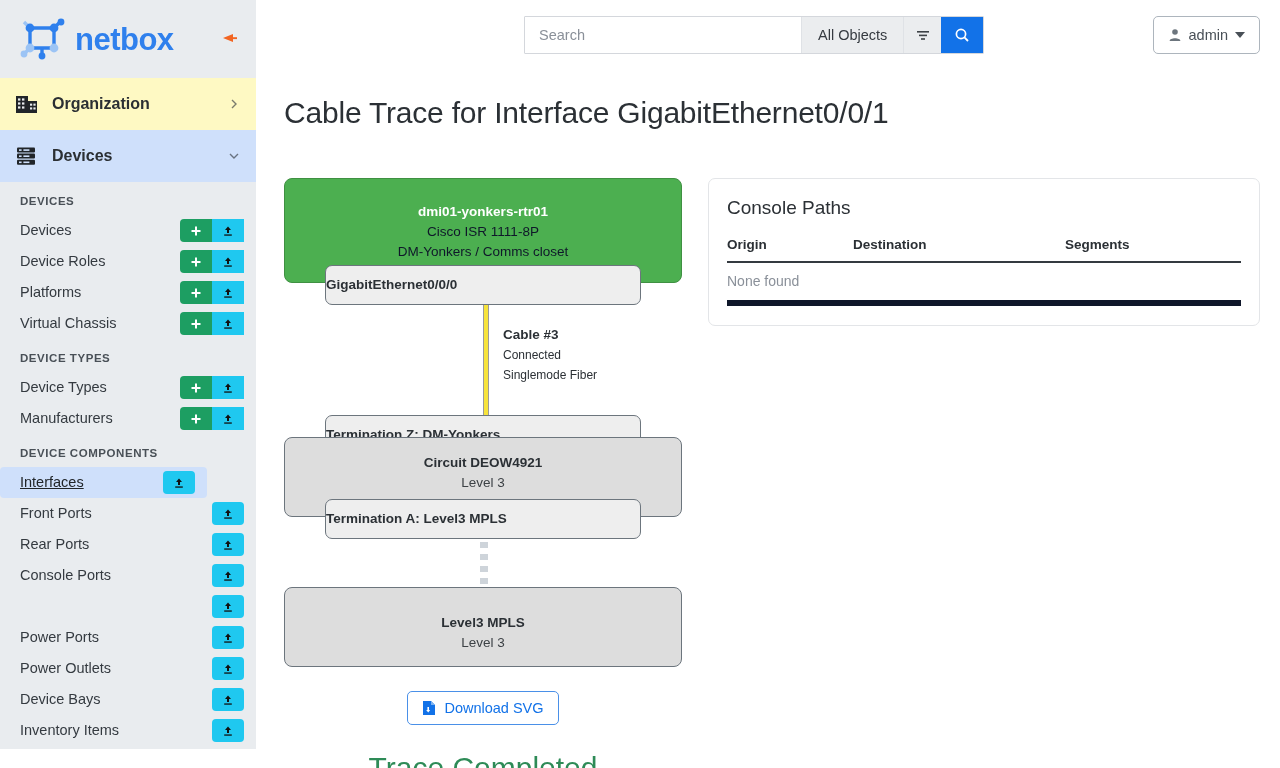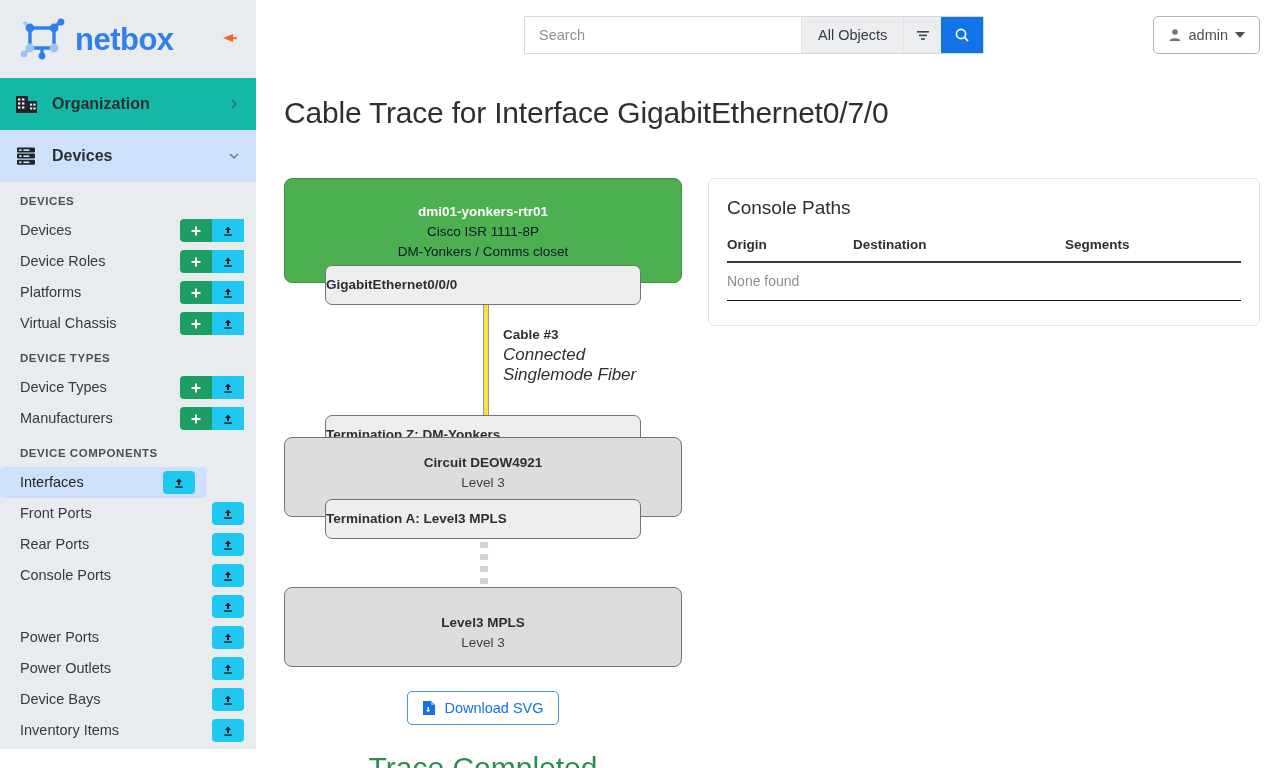--- a/index.html
+++ b/index.html
@@ -32,42 +32,42 @@
     letter-spacing: -0.5px; line-height: 1;
   }
   .pin-icon { width: 18px; height: 18px; flex: none; }
 
   .nav-group {
     display: flex; align-items: center;
     height: 52px;
     padding: 0 16px 0 14px;
     cursor: pointer;
   }
-  .nav-group.plain { background: #14b8a6; }
+  .nav-group.plain { background: #fef9c3; }
   .nav-group.active { background: #cfe0fb; }
   .nav-group-icon { width: 26px; height: 22px; flex: none; margin-right: 12px; }
   .nav-group-label { font-size: 16px; font-weight: 700; color: #2b2f33; flex: 1; }
   .chev { width: 12px; height: 12px; flex: none; opacity: .65; }
 
   .sec-head {
     font-size: 11.5px; font-weight: 700; letter-spacing: .55px;
     color: #495057; text-transform: uppercase;
     padding: 13px 0 8px 20px;
   }
   .nav-item {
     display: flex; align-items: center;
     height: 31px; margin-bottom: 0;
     position: relative;
     padding-left: 20px; padding-right: 10px;
   }
   .nav-item .lbl {
     flex: 1; font-size: 14.5px; color: #343a40; line-height: 31px;
   }
   .nav-item.sel { background: #cfe0fb; border-radius: 4px; margin: 0 49px 0 0; padding-left:20px; }
-  .nav-item.sel .lbl { color: #212529; }
+  .nav-item.sel .lbl { color: #212529; text-decoration: underline; }
   .btn-row { display: flex; position: absolute; right: 12px; top: 4px; }
   .mini-btn {
     width: 32px; height: 23px;
     display: flex; align-items: center; justify-content: center;
     border: none; cursor: pointer;
   }
   .mini-add { background: #1d9e62; color: #fff; border-radius: 4px 0 0 4px; }
   .mini-imp { background: #1fc8f0; color: #111; }
   .mini-imp.only { border-radius: 4px; }
   .mini-add svg, .mini-imp svg { width: 12px; height: 12px; display:block; }
@@ -163,21 +163,21 @@
   .ov-dn { margin-top: -18px; position: relative; z-index: 3; }
 
   .cable-seg { height: 110px; position: relative; }
   .cable-line {
     position: absolute; left: 199px; top: 0;
     width: 6px; height: 110px; background: #f7e33b;
     border-left: 1px solid #9a9a9a; border-right: 1px solid #9a9a9a;
   }
   .cable-info { position: absolute; left: 219px; top: 20px; text-align: left; }
   .cable-info .t1 { font-size: 13.5px; font-weight: 700; color: #2b3035; line-height: 20px; }
-  .cable-info .t2, .cable-info .t3 { font-size: 17px; color: #2b3035; line-height: 20px; font-style: italic; }
+  .cable-info .t2, .cable-info .t3 { font-size: 12px; color: #2b3035; line-height: 20px; }
 
   .dash-seg { height: 48px; position: relative; }
   .dash-line {
     position: absolute; left: 196px; top: 3px;
     width: 8px; height: 42px;
     background: repeating-linear-gradient(#ced4da 0 6px, transparent 6px 12px);
   }
 
   .dl-wrap { text-align: center; padding-top: 24px; }
   .dl-btn {
@@ -202,21 +202,21 @@
   .card-title { font-size: 19px; color: #2b3035; font-weight: 400; padding-bottom: 14px; }
   table.paths { width: 100%; border-collapse: collapse; }
   table.paths th {
     text-align: left; font-size: 13.5px; font-weight: 700; color: #2b3035;
     padding: 4px 0 9px 0; border-bottom: 2px solid #343a40;
   }
   table.paths th.c1 { width: 126px; }
   table.paths th.c2 { width: 212px; }
   table.paths td {
     font-size: 14px; color: #8a9099;
-    padding: 10px 0 11px 0; border-bottom: 1px solid #0f172a;
+    padding: 10px 0 11px 0; border-bottom: 6px solid #0f172a;
   }
 </style>
 </head>
 <body>
 
 <div class="app">
 
   <aside class="sidebar">
     <div class="brand">
       <div class="brand-logo">
@@ -510,21 +510,21 @@
           <circle cx="7" cy="4" r="2.8" fill="#6c757d"></circle>
           <path d="M1.6 13 C1.6 9.2 12.4 9.2 12.4 13 Z" fill="#6c757d"></path>
         </svg>
         <span>admin</span>
         <svg width="10" height="6" viewBox="0 0 10 6">
           <path d="M0 0 L5 6 L10 0 Z" fill="#495057"></path>
         </svg>
       </div>
     </div>
 
-    <h1 class="page-title">Cable Trace for Interface GigabitEthernet0/7/0</h1>
+    <h1 class="page-title">Cable Trace for Interface GigabitEthernet0/0/1</h1>
 
     <div class="content">
 
       <div class="trace-col">
 
         <div class="node node-device">
           <div class="n1">dmi01-yonkers-rtr01</div>
           <div class="n2">Cisco ISR 1111-8P</div>
           <div class="n3">DM-Yonkers / Comms closet</div>
         </div>

